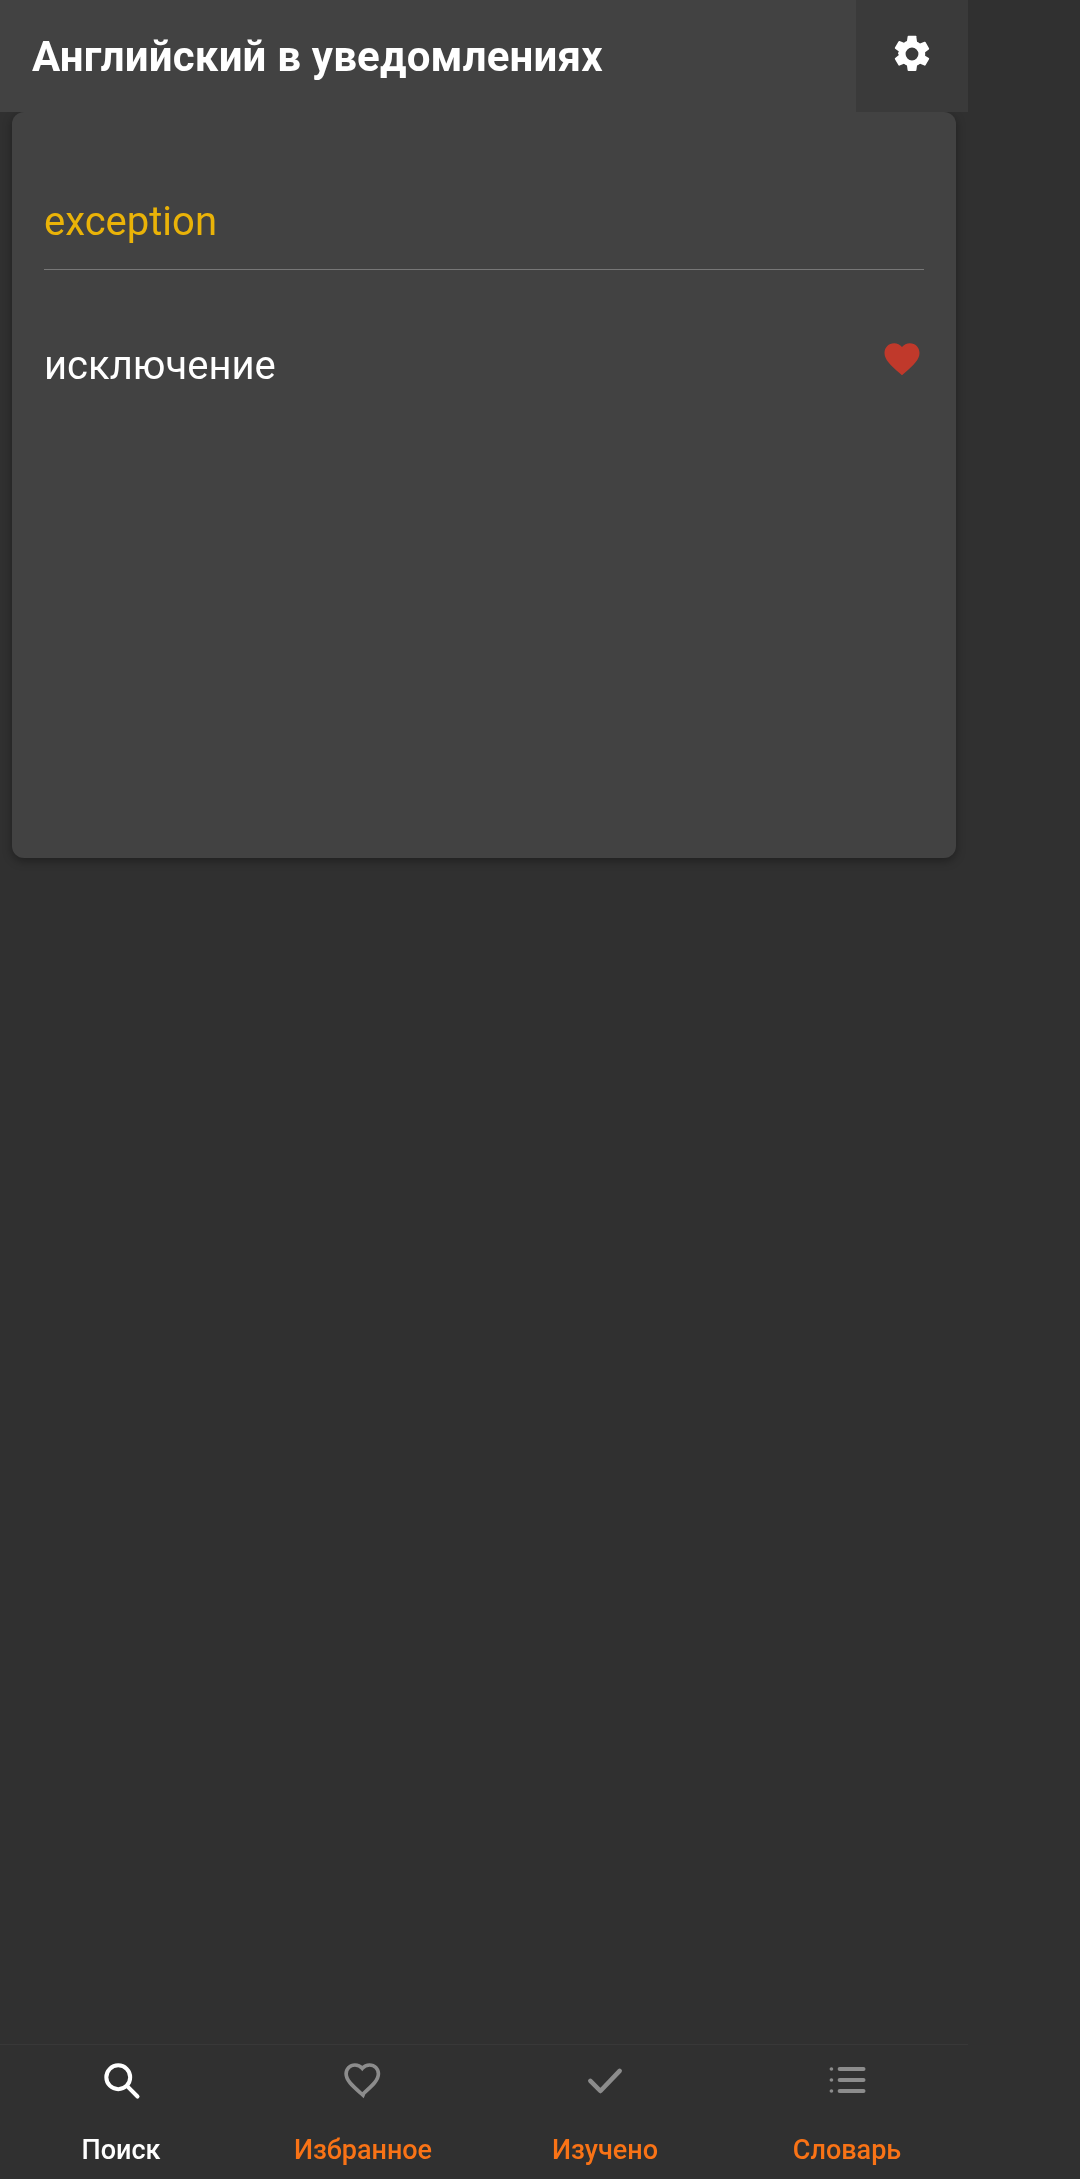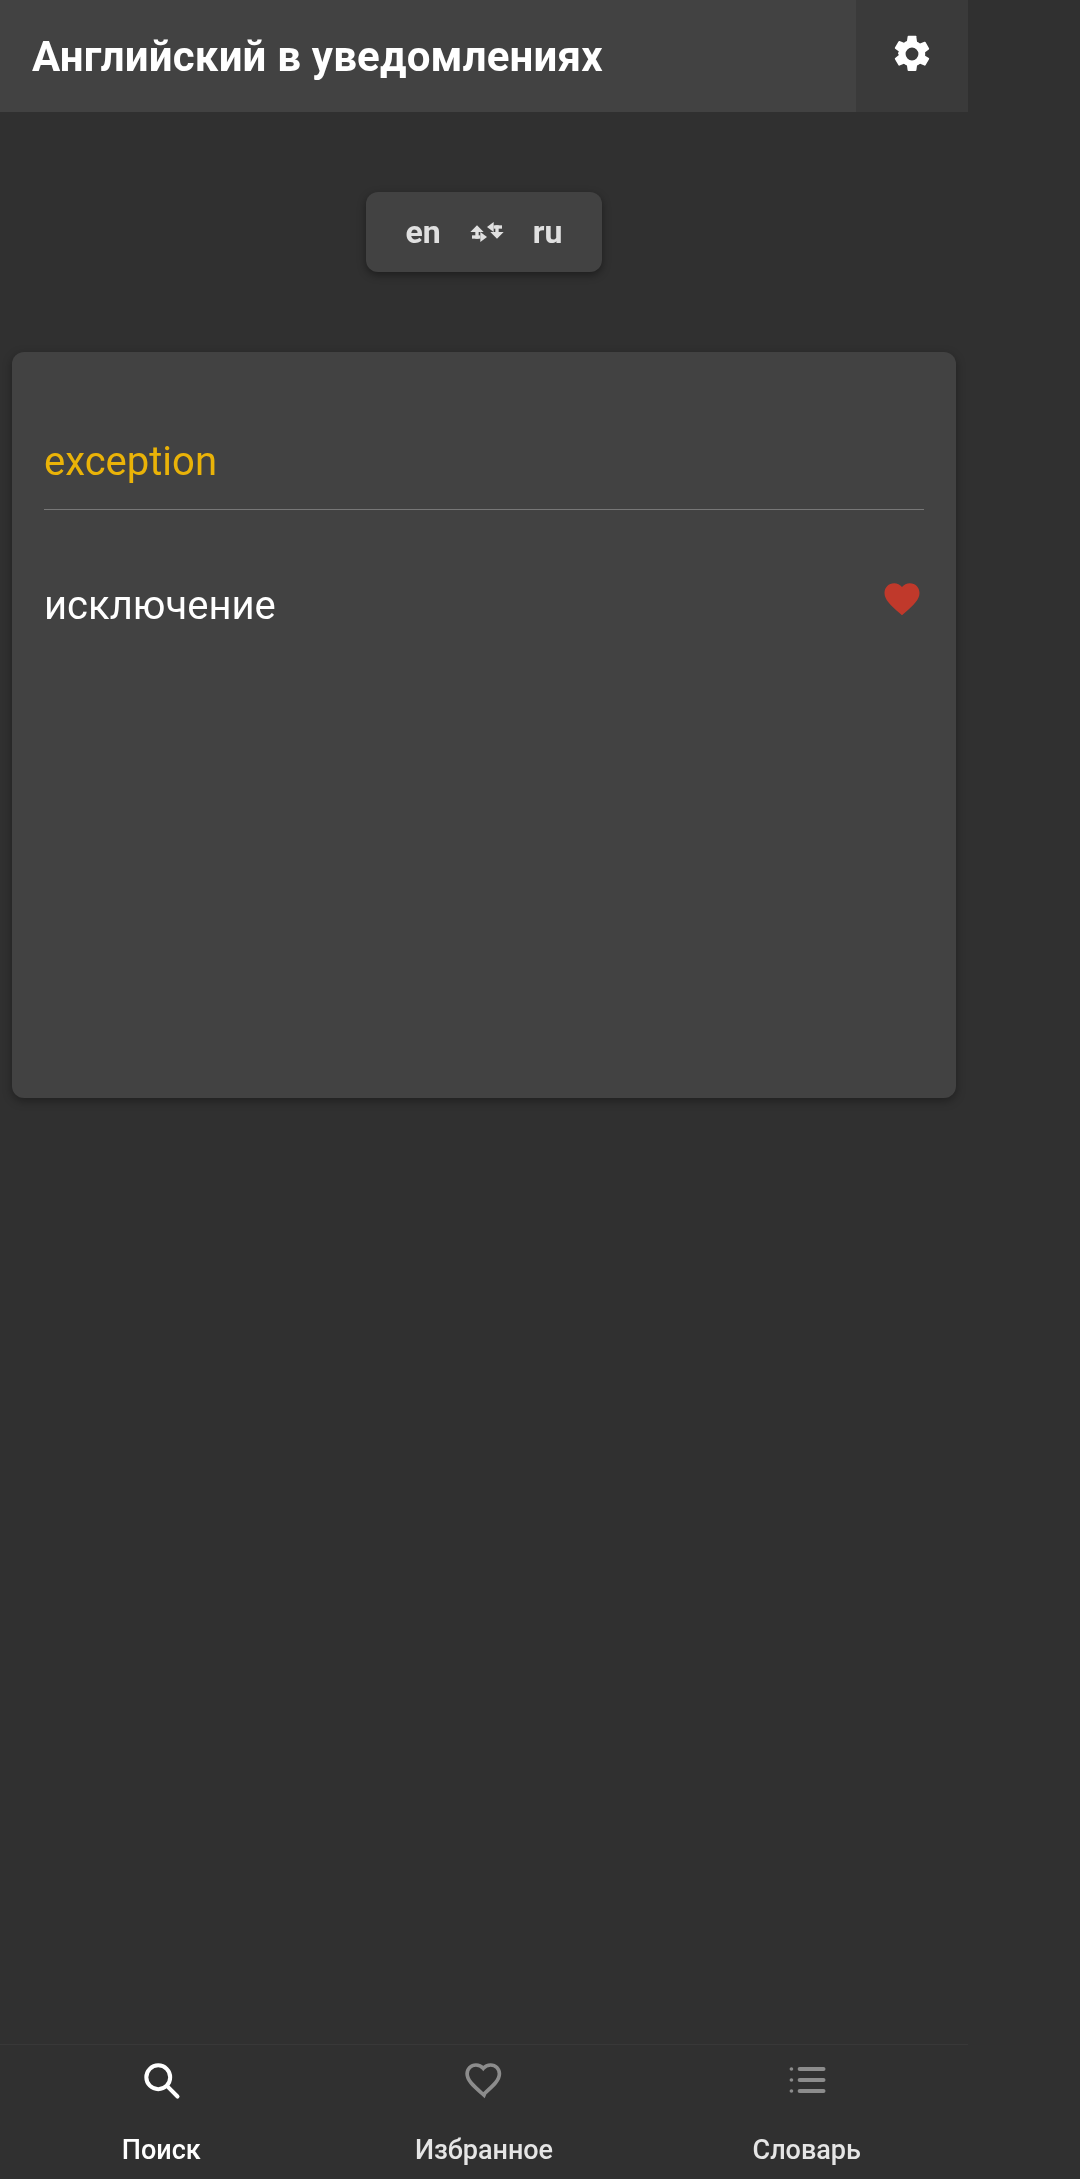--- a/index.html
+++ b/index.html
@@ -118,59 +118,41 @@
     justify-content: center;
     gap: 28px;
   }
   .nav-item svg { width: 44px; height: 44px; }
   .nav-label {
     font-size: 27px;
     font-weight: 500;
   }
   .nav-item.active .nav-label { color: #ffffff; }
   .nav-item.active svg { fill: #ffffff; stroke: #ffffff; }
-  .nav-item.inactive .nav-label { color: #e5e5e5; }
+  .nav-item.inactive .nav-label { color: #f97316; }
   .nav-item.inactive svg { fill: none; stroke: #8c8c8c; }
 </style>
 </head>
 <body>
 
 <div class="screen">
 
   <div class="appbar">
     <div class="appbar-title">Английский в уведомлениях</div>
     <div class="appbar-action">
       <span>
         <svg viewBox="0 0 24 24">
             <path d="M19.14,12.94a7.14,7.14,0,0,0,.05-.94,7.14,7.14,0,0,0-.05-.94l2.03-1.58a.5.5,0,0,0,.12-.64l-1.92-3.32a.5.5,0,0,0-.61-.22l-2.39.96a7.07,7.07,0,0,0-1.63-.94l-.36-2.54A.5.5,0,0,0,13.9,2h-3.8a.5.5,0,0,0-.49.42L9.25,4.96a7.07,7.07,0,0,0-1.63.94l-2.39-.96a.5.5,0,0,0-.61.22L2.7,8.48a.5.5,0,0,0,.12.64L4.85,10.7a7.14,7.14,0,0,0-.5.94,7.14,7.14,0,0,0,.5.94L2.82,14.16a.5.5,0,0,0-.12.64l1.92,3.32a.5.5,0,0,0,.61.22l2.39-.96a7.07,7.07,0,0,0,1.63.94l.36,2.54a.5.5,0,0,0,.49.42h3.8a.5.5,0,0,0,.49-.42l.36-2.54a7.07,7.07,0,0,0,1.63-.94l2.39.96a.5.5,0,0,0,.61-.22l1.92-3.32a.5.5,0,0,0-.12-.64ZM12,15.5A3.5,3.5,0,1,1,15.5,12,3.5,3.5,0,0,1,12,15.5Z"></path>
           </svg>
       </span>
     </div>
   </div>
 
   <div class="content">
 
-    <div class="lang-switch-wrapper">
-      <div class="lang-switch">
-        <span class="lang-label">en</span>
-        <span class="swap-icon">
-          <svg viewBox="0 0 24 24" width="40" height="40">
-              <path d="M6 16l-4-4h3V8h2v4h3l-4 4zm12-8l4 4h-3v4h-2v-4h-3l4-4z" transform="scale(-1,1) translate(-24,0)"></path>
-              <path d="M4 13h8v2H7l3 3-1.4 1.4L3 13.8zM20 11h-8V9h5l-3-3 1.4-1.4L21 10.2z" fill="none"></path>
-              <g>
-                <polygon points="3,14 8,14 8,16 3,16" fill="#e0e0e0"></polygon>
-                <polygon points="8,12 12,15 8,18" fill="#e0e0e0"></polygon>
-                <polygon points="21,10 16,10 16,8 21,8" fill="#e0e0e0"></polygon>
-                <polygon points="16,6 12,9 16,12" fill="#e0e0e0"></polygon>
-              </g>
-            </svg>
-        </span>
-        <span class="lang-label">ru</span>
-      </div>
-    </div>
 
     <div class="card">
       <input class="input-field" value="exception" style="">
       <div class="result-row">
         <div class="result-text">исключение</div>
         <div class="fav-btn">
           <span>
             <svg viewBox="0 0 24 24">
                 <path fill="#c0392b" d="M12 21.35l-1.45-1.32C5.4 15.36 2 12.28 2 8.5 2 5.42 4.42 3 7.5 3c1.74 0 3.41.81 4.5 2.09C13.09 3.81 14.76 3 16.5 3 19.58 3 22 5.42 22 8.5c0 3.78-3.4 6.86-8.55 11.54L12 21.35z"></path>
               </svg>
@@ -194,20 +176,28 @@
     <div class="nav-item inactive">
       <span>
         <svg viewBox="0 0 24 24" stroke-width="2">
             <path fill="none" d="M12 20.3l-1.3-1.2C5.8 14.8 2.8 12 2.8 8.6c0-2.7 2.1-4.8 4.8-4.8 1.5 0 3 .7 4 1.9 1-1.2 2.5-1.9 4-1.9 2.7 0 4.8 2.1 4.8 4.8 0 3.4-3 6.2-7.9 10.5L12 20.3z"></path>
           </svg>
       </span>
       <span class="nav-label">Избранное</span>
     </div>
     <div class="nav-item inactive">
       <span>
+        <svg viewBox="0 0 24 24" stroke-width="2.5">
+            <polyline fill="none" stroke-linecap="round" stroke-linejoin="round" points="4,12.5 9.5,18 20,7"></polyline>
+          </svg>
+      </span>
+      <span class="nav-label">Изучено</span>
+    </div>
+    <div class="nav-item inactive">
+      <span>
         <svg viewBox="0 0 24 24" stroke-width="2.2" stroke-linecap="round">
             <line x1="8" y1="6" x2="21" y2="6"></line>
             <line x1="8" y1="12" x2="21" y2="12"></line>
             <line x1="8" y1="18" x2="21" y2="18"></line>
             <circle cx="3.5" cy="6" r="1" fill="#8c8c8c" stroke="none"></circle>
             <circle cx="3.5" cy="12" r="1" fill="#8c8c8c" stroke="none"></circle>
             <circle cx="3.5" cy="18" r="1" fill="#8c8c8c" stroke="none"></circle>
           </svg>
       </span>
       <span class="nav-label">Словарь</span>

